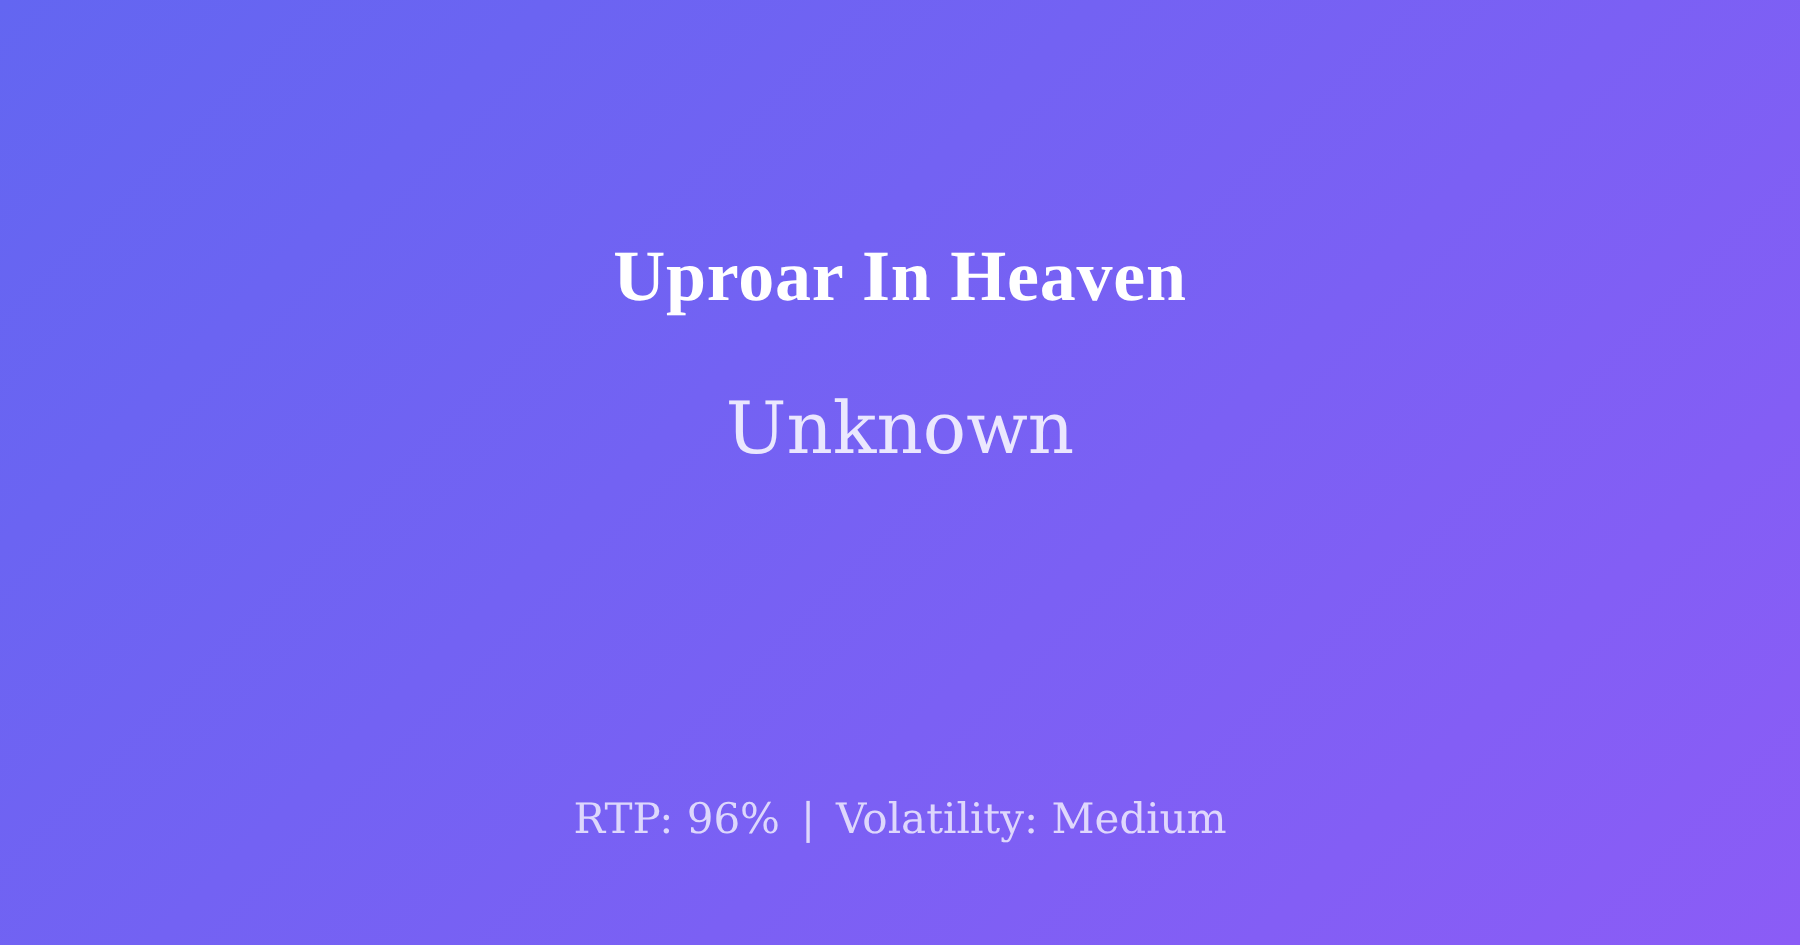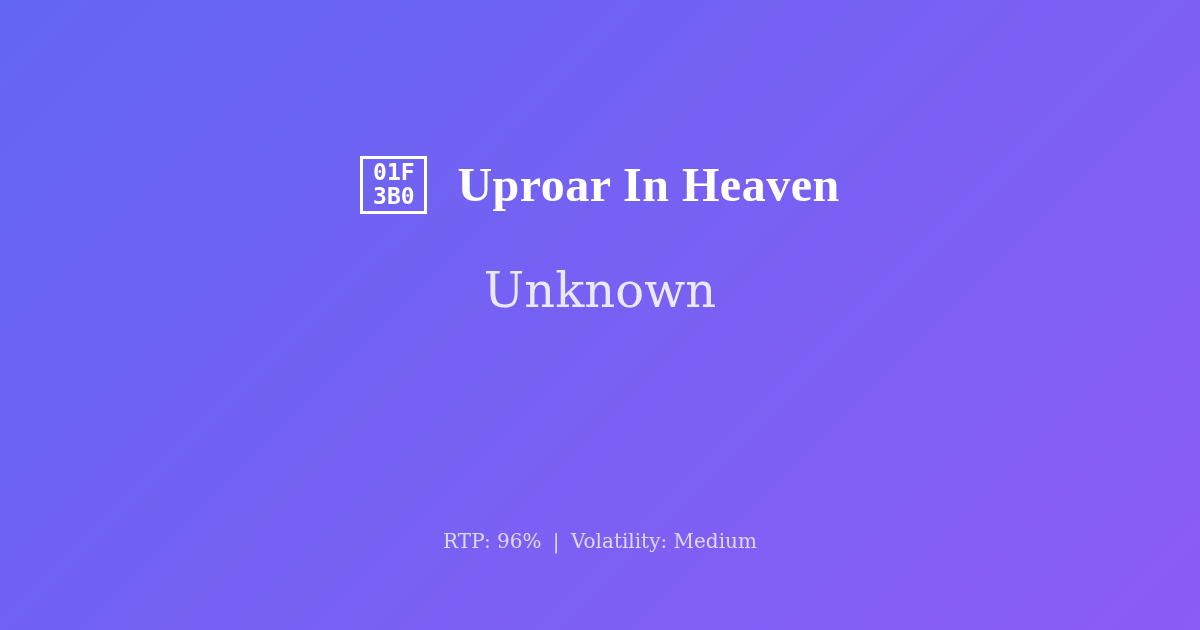--- a/index.html
+++ b/index.html
@@ -91,43 +91,39 @@
   }
 
   
   .meta-footer {
     position: absolute;
     left: 0;
     right: 0;
     top: 528px;
     text-align: center;
     font-family: "DejaVu Serif", "Liberation Serif", serif;
-    font-size: 20px;
+    font-size: 28px;
     font-weight: 400;
     color: rgba(255, 255, 255, 0.75);
     line-height: 1.3;
   }
 
   .meta-sep {
     padding: 0 5px;
   }
 </style>
 </head>
 <body>
 
 <div class="og-card">
 
   <div class="hero">
 
     <div class="title-row">
 
-      <div class="tofu-glyph">
-        <span>01F</span>
-        <span>3B0</span>
-      </div>
 
       <div class="game-title">Uproar In Heaven</div>
 
     </div>
 
     <div class="game-subtitle">Unknown</div>
 
   </div>
 
   <div class="meta-footer">

